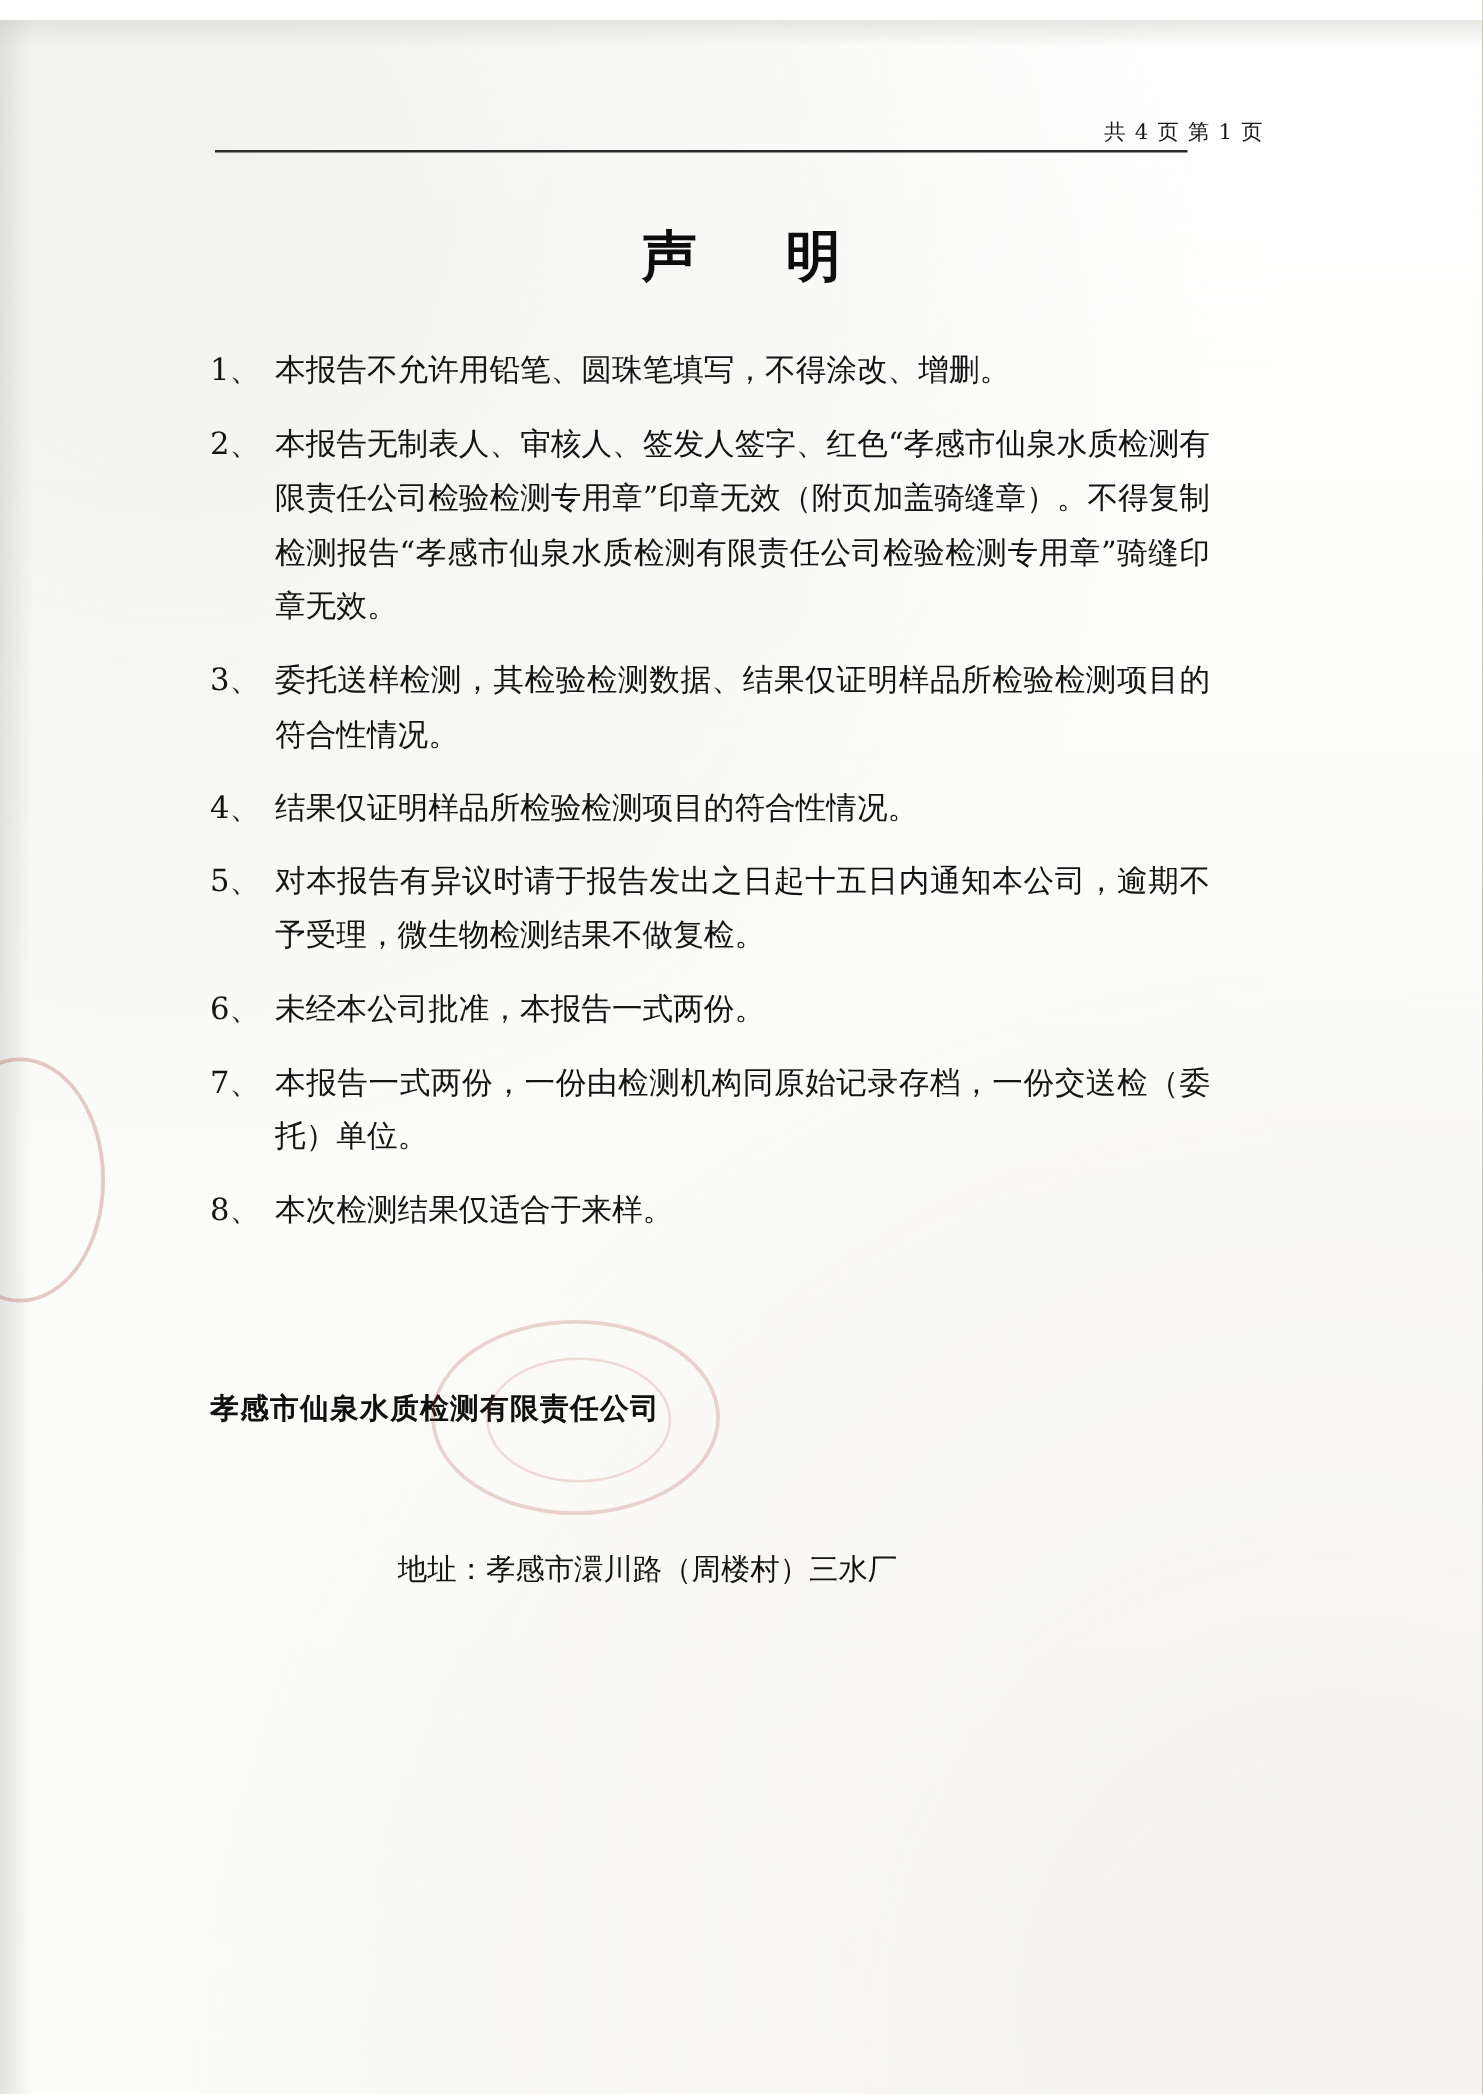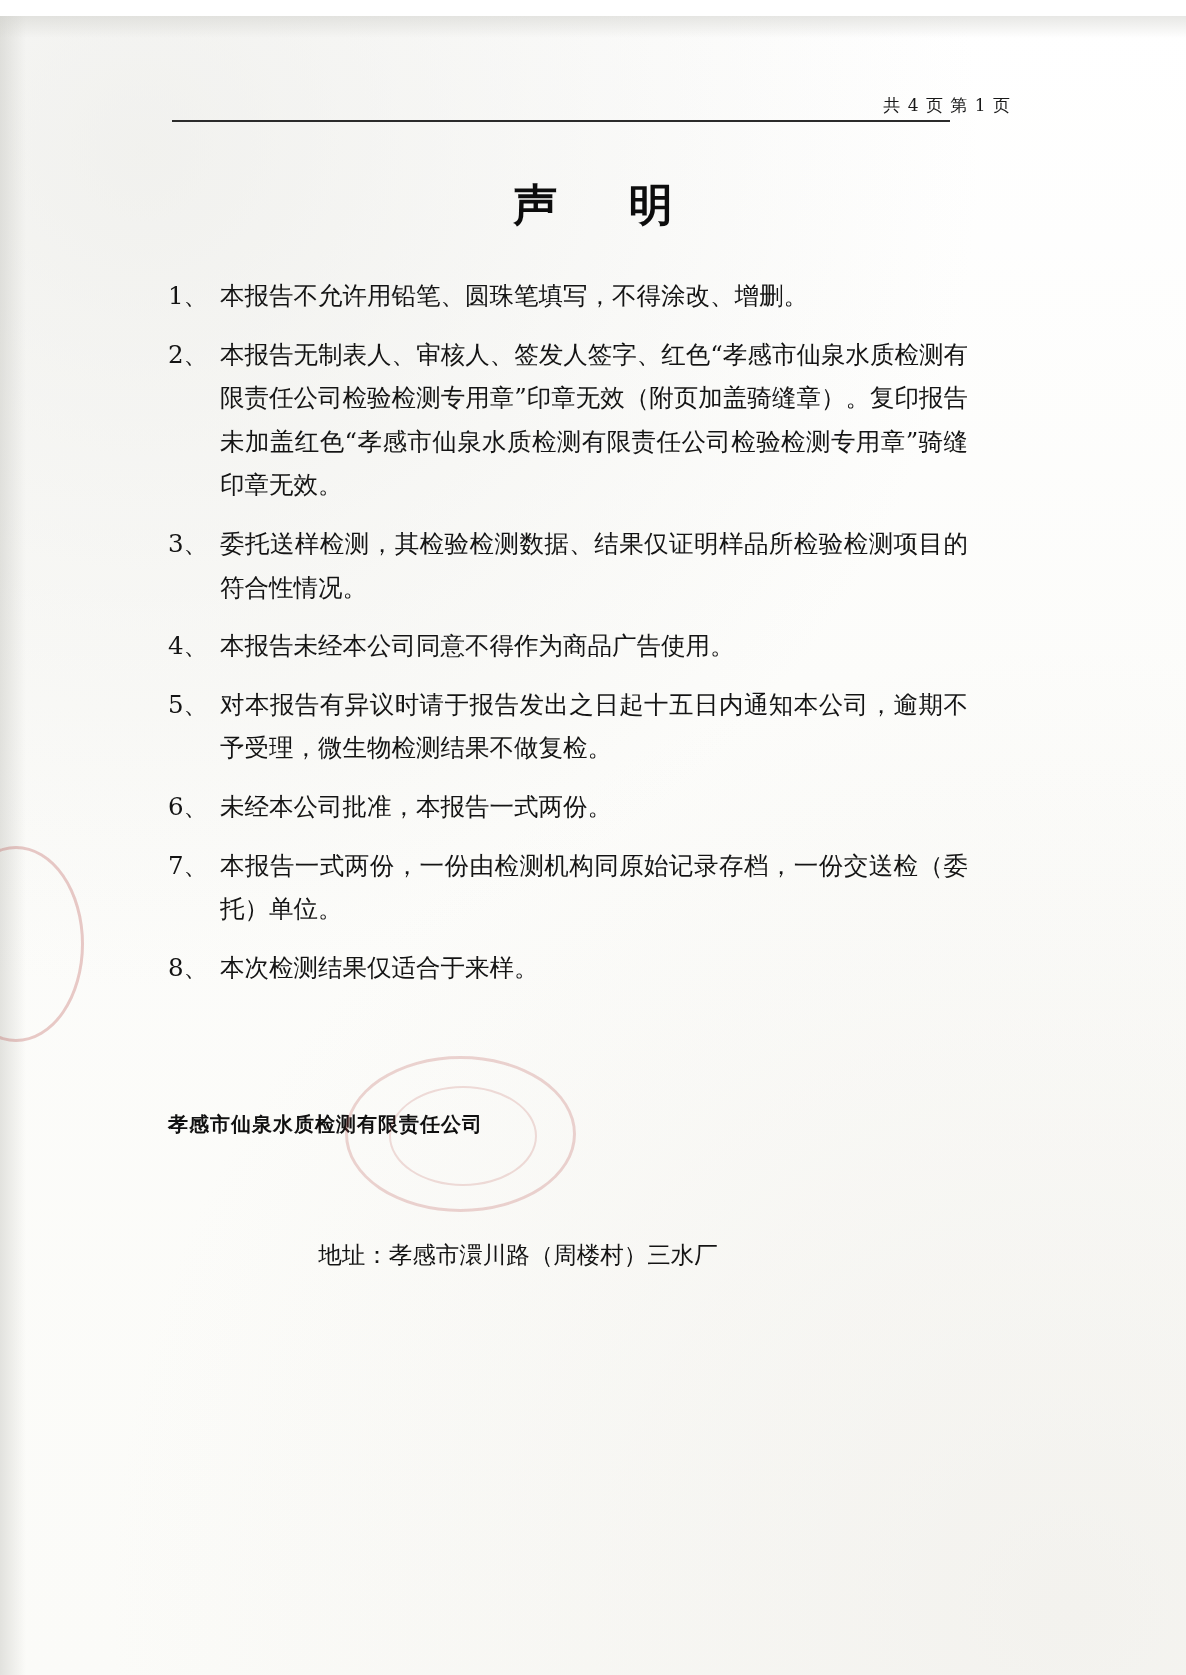--- a/index.html
+++ b/index.html
@@ -79,21 +79,21 @@
     white-space: nowrap;
   }
   .clause .txt {
     flex: 1 1 auto;
     text-align: justify;
   }
   .company {
     position: absolute;
     top: 1095px;
     left: 168px;
-    font-size: 20px;
+    font-size: 23px;
     font-weight: bold;
     letter-spacing: 1px;
     color: #101010;
   }
   .contact {
     position: absolute;
     top: 1215px;
     left: 168px;
     width: 700px;
   }
@@ -171,31 +171,31 @@
 
   <div class="body-block">
 
     <div class="clause">
       <span class="num">1、</span>
       <span class="txt">本报告不允许用铅笔、圆珠笔填写，不得涂改、增删。</span>
     </div>
 
     <div class="clause">
       <span class="num">2、</span>
-      <span class="txt">本报告无制表人、审核人、签发人签字、红色“孝感市仙泉水质检测有限责任公司检验检测专用章”印章无效（附页加盖骑缝章）。复印报告未加盖红色“孝感市仙泉水质检测有限责任公司检验检测专用章”骑缝印章无效。</span>
+      <span class="txt">本报告无制表人、审核人、签发人签字、红色“孝感市仙泉水质检测有限责任公司检验检测专用章”印章无效（附页加盖骑缝章）。不得复制检测报告“孝感市仙泉水质检测有限责任公司检验检测专用章”骑缝印章无效。</span>
     </div>
 
     <div class="clause">
       <span class="num">3、</span>
       <span class="txt">委托送样检测，其检验检测数据、结果仅证明样品所检验检测项目的符合性情况。</span>
     </div>
 
     <div class="clause">
       <span class="num">4、</span>
-      <span class="txt">本报告未经本公司同意不得作为商品广告使用。</span>
+      <span class="txt">结果仅证明样品所检验检测项目的符合性情况。</span>
     </div>
 
     <div class="clause">
       <span class="num">5、</span>
       <span class="txt">对本报告有异议时请于报告发出之日起十五日内通知本公司，逾期不予受理，微生物检测结果不做复检。</span>
     </div>
 
     <div class="clause">
       <span class="num">6、</span>
       <span class="txt">未经本公司批准，本报告一式两份。</span>

